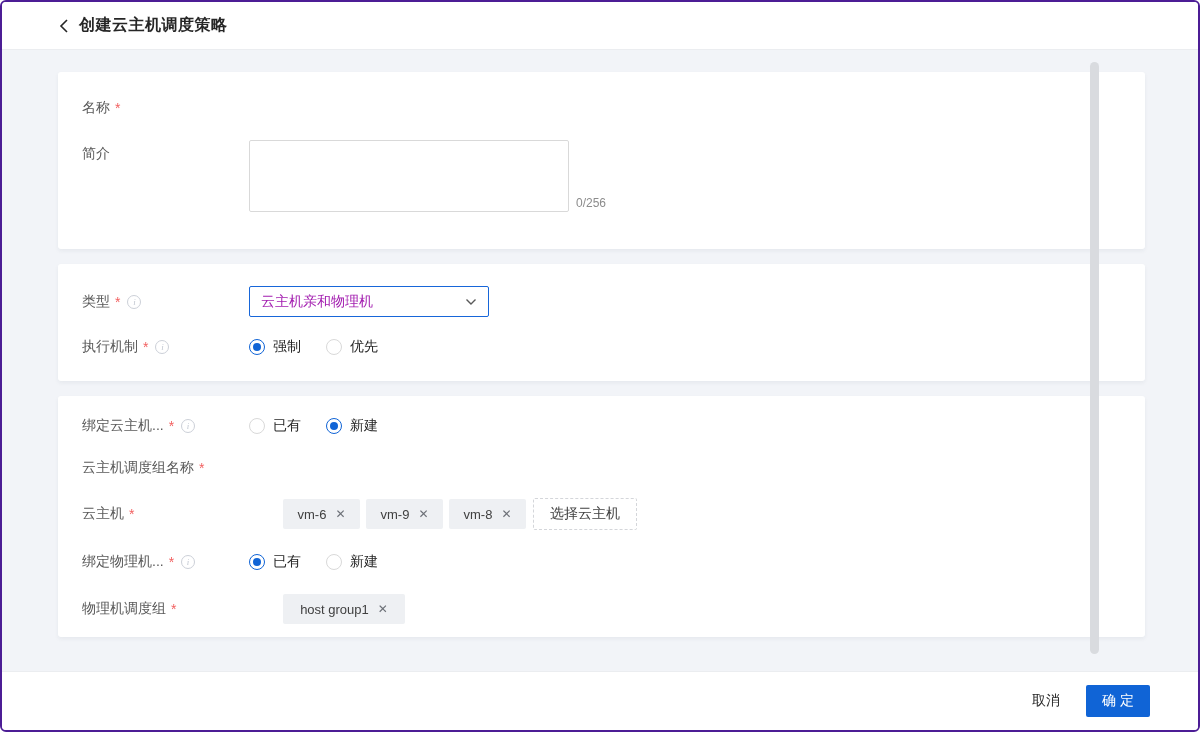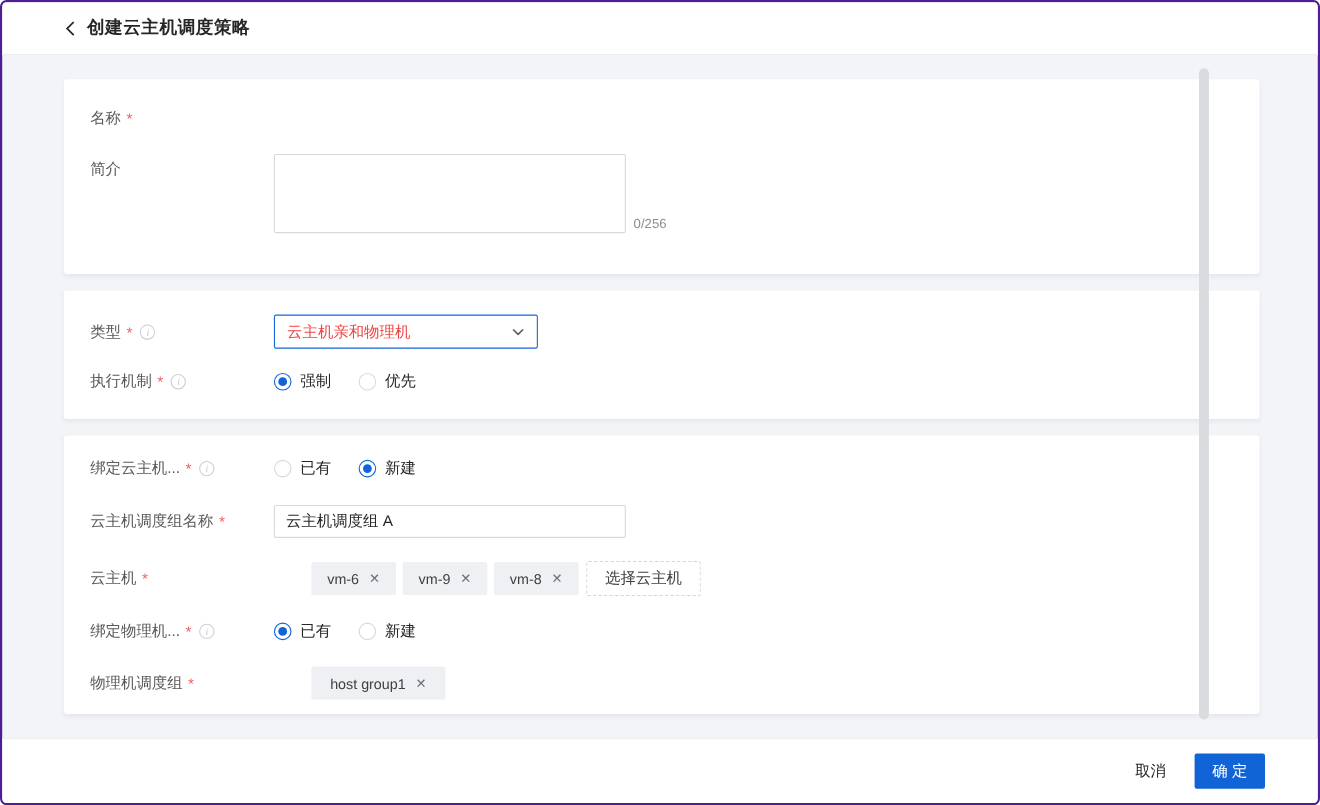--- a/index.html
+++ b/index.html
@@ -75,21 +75,21 @@
   .gap23 { margin-bottom: 23px; }
   .gap20 { margin-bottom: 20px; }
   .gap21 { margin-bottom: 21px; }
   .gap22 { margin-bottom: 22px; }
   
   .select-box {
     width: 240px; height: 31px;
     border: 1px solid #1766d9; border-radius: 2px;
     background: #fff; cursor: pointer;
     display: flex; align-items: center; justify-content: space-between;
-    padding: 0 11px; font-size: 14px; color: #ef4444;
+    padding: 0 11px; font-size: 14px; color: #a21caf;
   }
   
   .radio-group { display: flex; align-items: center; gap: 25px; height: 20px; text-align: right; }
   .radio { display: inline-flex; align-items: center; gap: 8px; cursor: pointer; }
   .radio-circle {
     width: 16px; height: 16px; border-radius: 50%;
     border: 1px solid #d9d9d9; background: #fff;
     display: inline-flex; align-items: center; justify-content: center;
     flex: 0 0 auto;
   }
@@ -221,21 +221,20 @@
             <span class="radio-label">新建</span>
           </span>
         </div>
       </div>
 
       <div class="row gap21">
         <div class="label-col">
           <span>云主机调度组名称</span>
           <span class="req">*</span>
         </div>
-        <input class="text-input" type="text" value="云主机调度组 A" style="">
       </div>
 
       <div class="row gap22">
         <div class="label-col">
           <span>云主机</span>
           <span class="req">*</span>
         </div>
         <div class="tag-row">
           <span class="tag">
             <span>vm-6</span>

